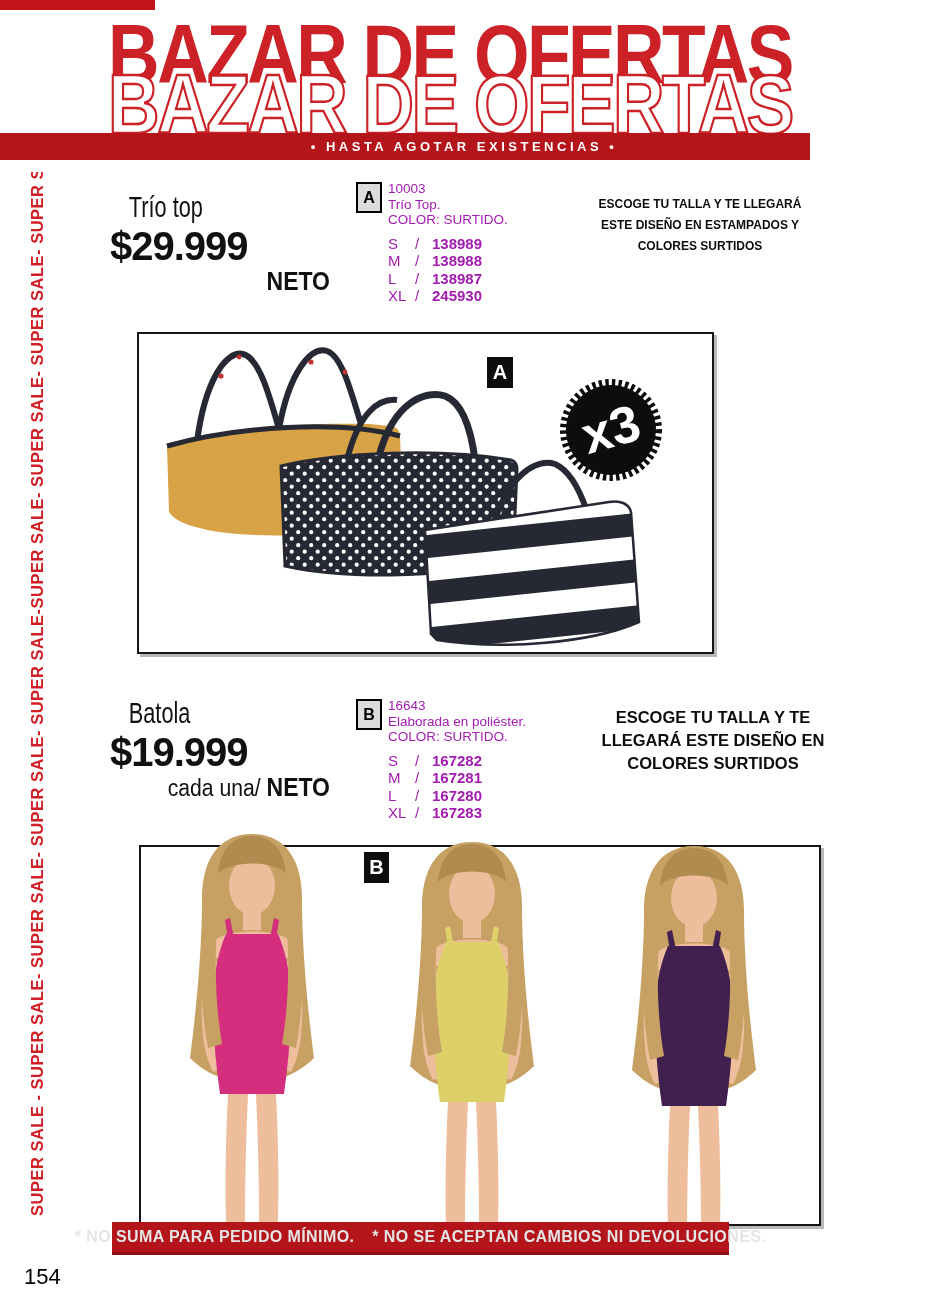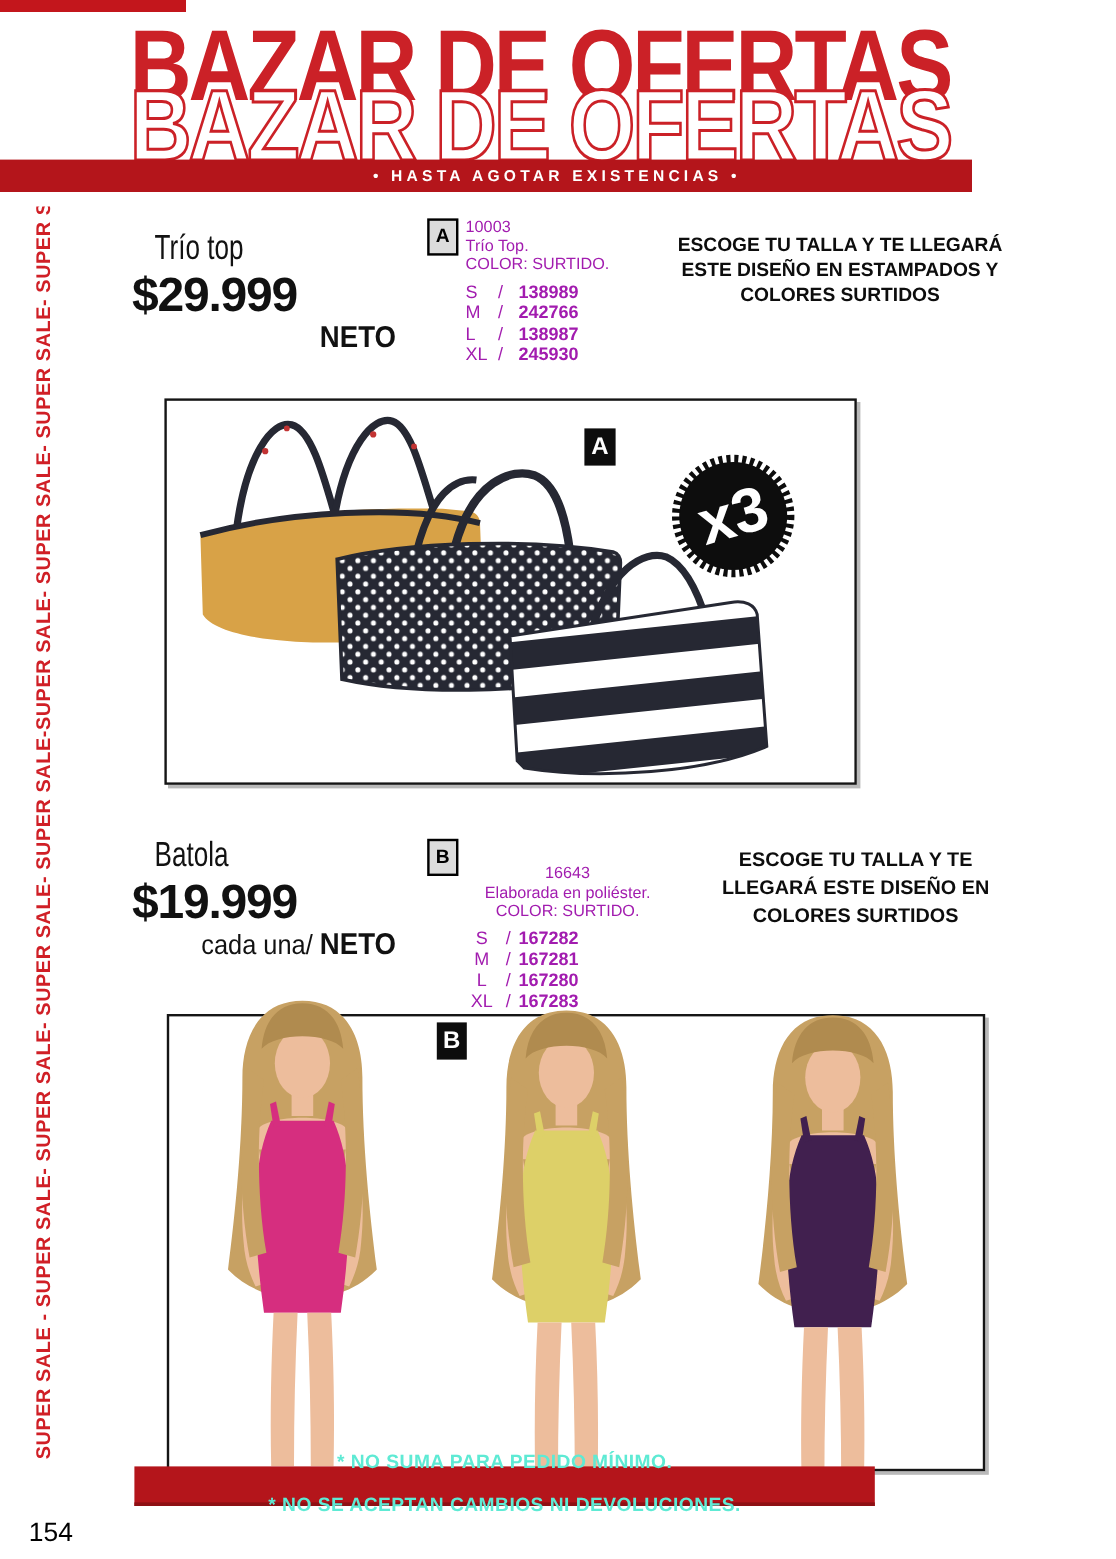--- a/index.html
+++ b/index.html
@@ -35,27 +35,27 @@
            white-space:nowrap;}
   .p-suffix{font-size:25px;font-weight:bold;text-align:right;line-height:1;margin-top:3px;
             transform:scaleX(.92);transform-origin:right;white-space:nowrap;}
   .p-note{font-weight:normal;font-size:23px;}
 
   
   .info-badge{position:absolute;width:22px;height:27px;border:2.5px solid #000;background:#dcdcdc;
               display:flex;align-items:center;justify-content:center;font-weight:bold;font-size:16px;color:#000;}
   .ib-a{left:356px;top:182px;} .ib-b{left:356px;top:699px;}
   .info{position:absolute;left:388px;width:170px;font-size:13.5px;line-height:15.5px;color:#a21caf;}
-  .in-a{top:181px;} .in-b{top:720px;text-align:center;}
+  .in-a{top:181px;} .in-b{top:698px;}
   .sizes{margin-top:7px;font-size:15px;}
   .size-row{display:flex;line-height:17.5px;}
   .size-letter{width:27px;} .size-slash{width:17px;} .size-code{font-weight:bold;}
 
   .promo{position:absolute;font-weight:bold;color:#0d0d0d;text-align:center;}
-  .promo-a{left:538px;top:194px;width:324px;font-size:16px;line-height:21px;}
+  .promo-a{left:538px;top:194px;width:324px;font-size:12px;line-height:21px;}
   .promo-b{left:563px;top:706px;width:300px;font-size:16.5px;line-height:23px;}
 
   
   .photo-box{position:absolute;background:#fff;border:2.5px solid #151515;box-shadow:3px 3px 0 #b9b9b9;}
   .box-a{left:137px;top:332px;width:573px;height:318px;}
   .box-b{left:139px;top:845px;width:678px;height:377px;}
   .photo-label{position:absolute;background:#0d0d0d;color:#fff;font-weight:bold;font-size:20px;
                display:flex;align-items:center;justify-content:center;}
   .pl-a{left:487px;top:357px;width:26px;height:31px;}
   .pl-b{left:364px;top:852px;width:25px;height:31px;}
@@ -65,22 +65,22 @@
   .model{position:absolute;}
 
   
   .skin{fill:var(--skin);} .hair{fill:var(--hair);} .hair-dark{fill:var(--hair_dark);}
   .dress-pink{fill:var(--dress_pink);} .dress-yellow{fill:var(--dress_yellow);} .dress-purple{fill:var(--dress_purple);} .mustard-f{fill:var(--mustard);}
   .navy-s{stroke:var(--navy);fill:none;}
 
   
   .footer-bar{position:absolute;left:112px;top:1222px;width:617px;height:30px;background:var(--band_red);
               border-bottom:3px solid #8e1014;box-sizing:content-box;display:flex;align-items:center;
-              justify-content:center;gap:18px;color:#5eead4;font-weight:bold;font-size:16px;letter-spacing:.4px;
-              white-space:nowrap;flex-direction:column;}
+              justify-content:center;gap:18px;color:#e5e5e5;font-weight:bold;font-size:16px;letter-spacing:.4px;
+              white-space:nowrap;}
   .page-number{position:absolute;left:24px;top:1236px;font-size:22px;color:#000;margin-top:28px;}
 </style>
 </head>
 <body>
 
 <div class="page">
 
   <div class="top-strip"></div>
   <div class="title title-solid">BAZAR DE OFERTAS</div>
   <div class="title title-outline">BAZAR DE OFERTAS</div>
@@ -103,21 +103,21 @@
     <div>COLOR: SURTIDO.</div>
     <div class="sizes">
       <div class="size-row">
         <span class="size-letter">S</span>
         <span class="size-slash">/</span>
         <span class="size-code">138989</span>
       </div>
       <div class="size-row">
         <span class="size-letter">M</span>
         <span class="size-slash">/</span>
-        <span class="size-code">242766</span>
+        <span class="size-code">138988</span>
       </div>
       <div class="size-row">
         <span class="size-letter">L</span>
         <span class="size-slash">/</span>
         <span class="size-code">138987</span>
       </div>
       <div class="size-row">
         <span class="size-letter">XL</span>
         <span class="size-slash">/</span>
         <span class="size-code">245930</span>

